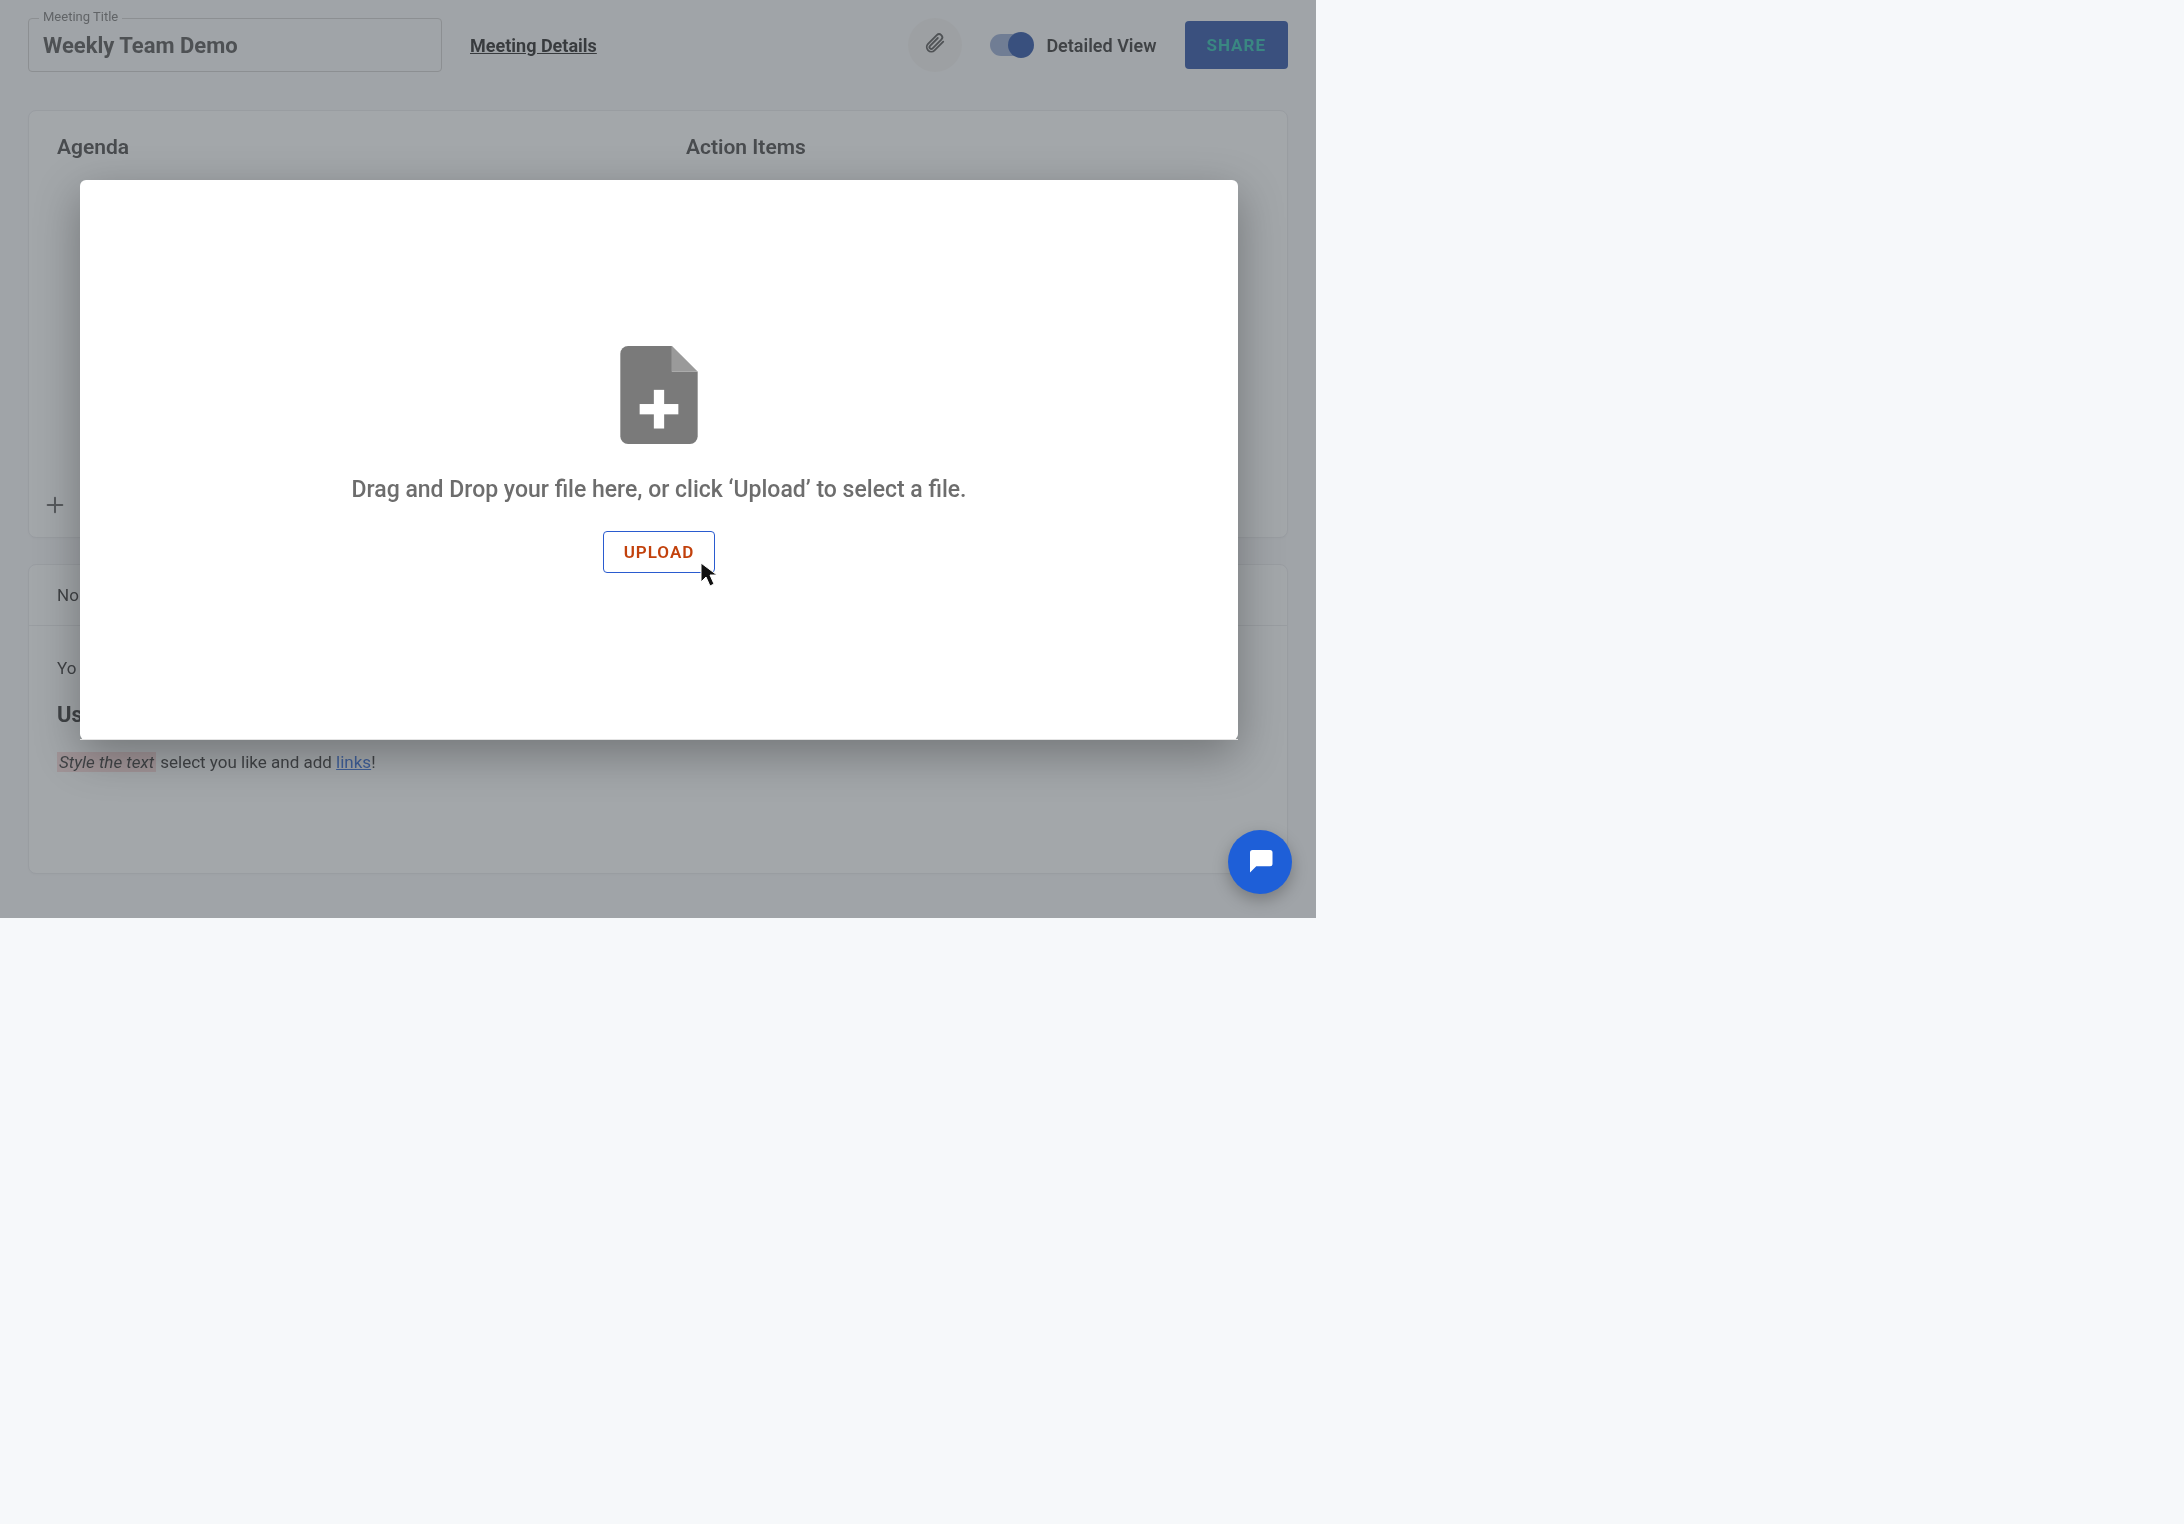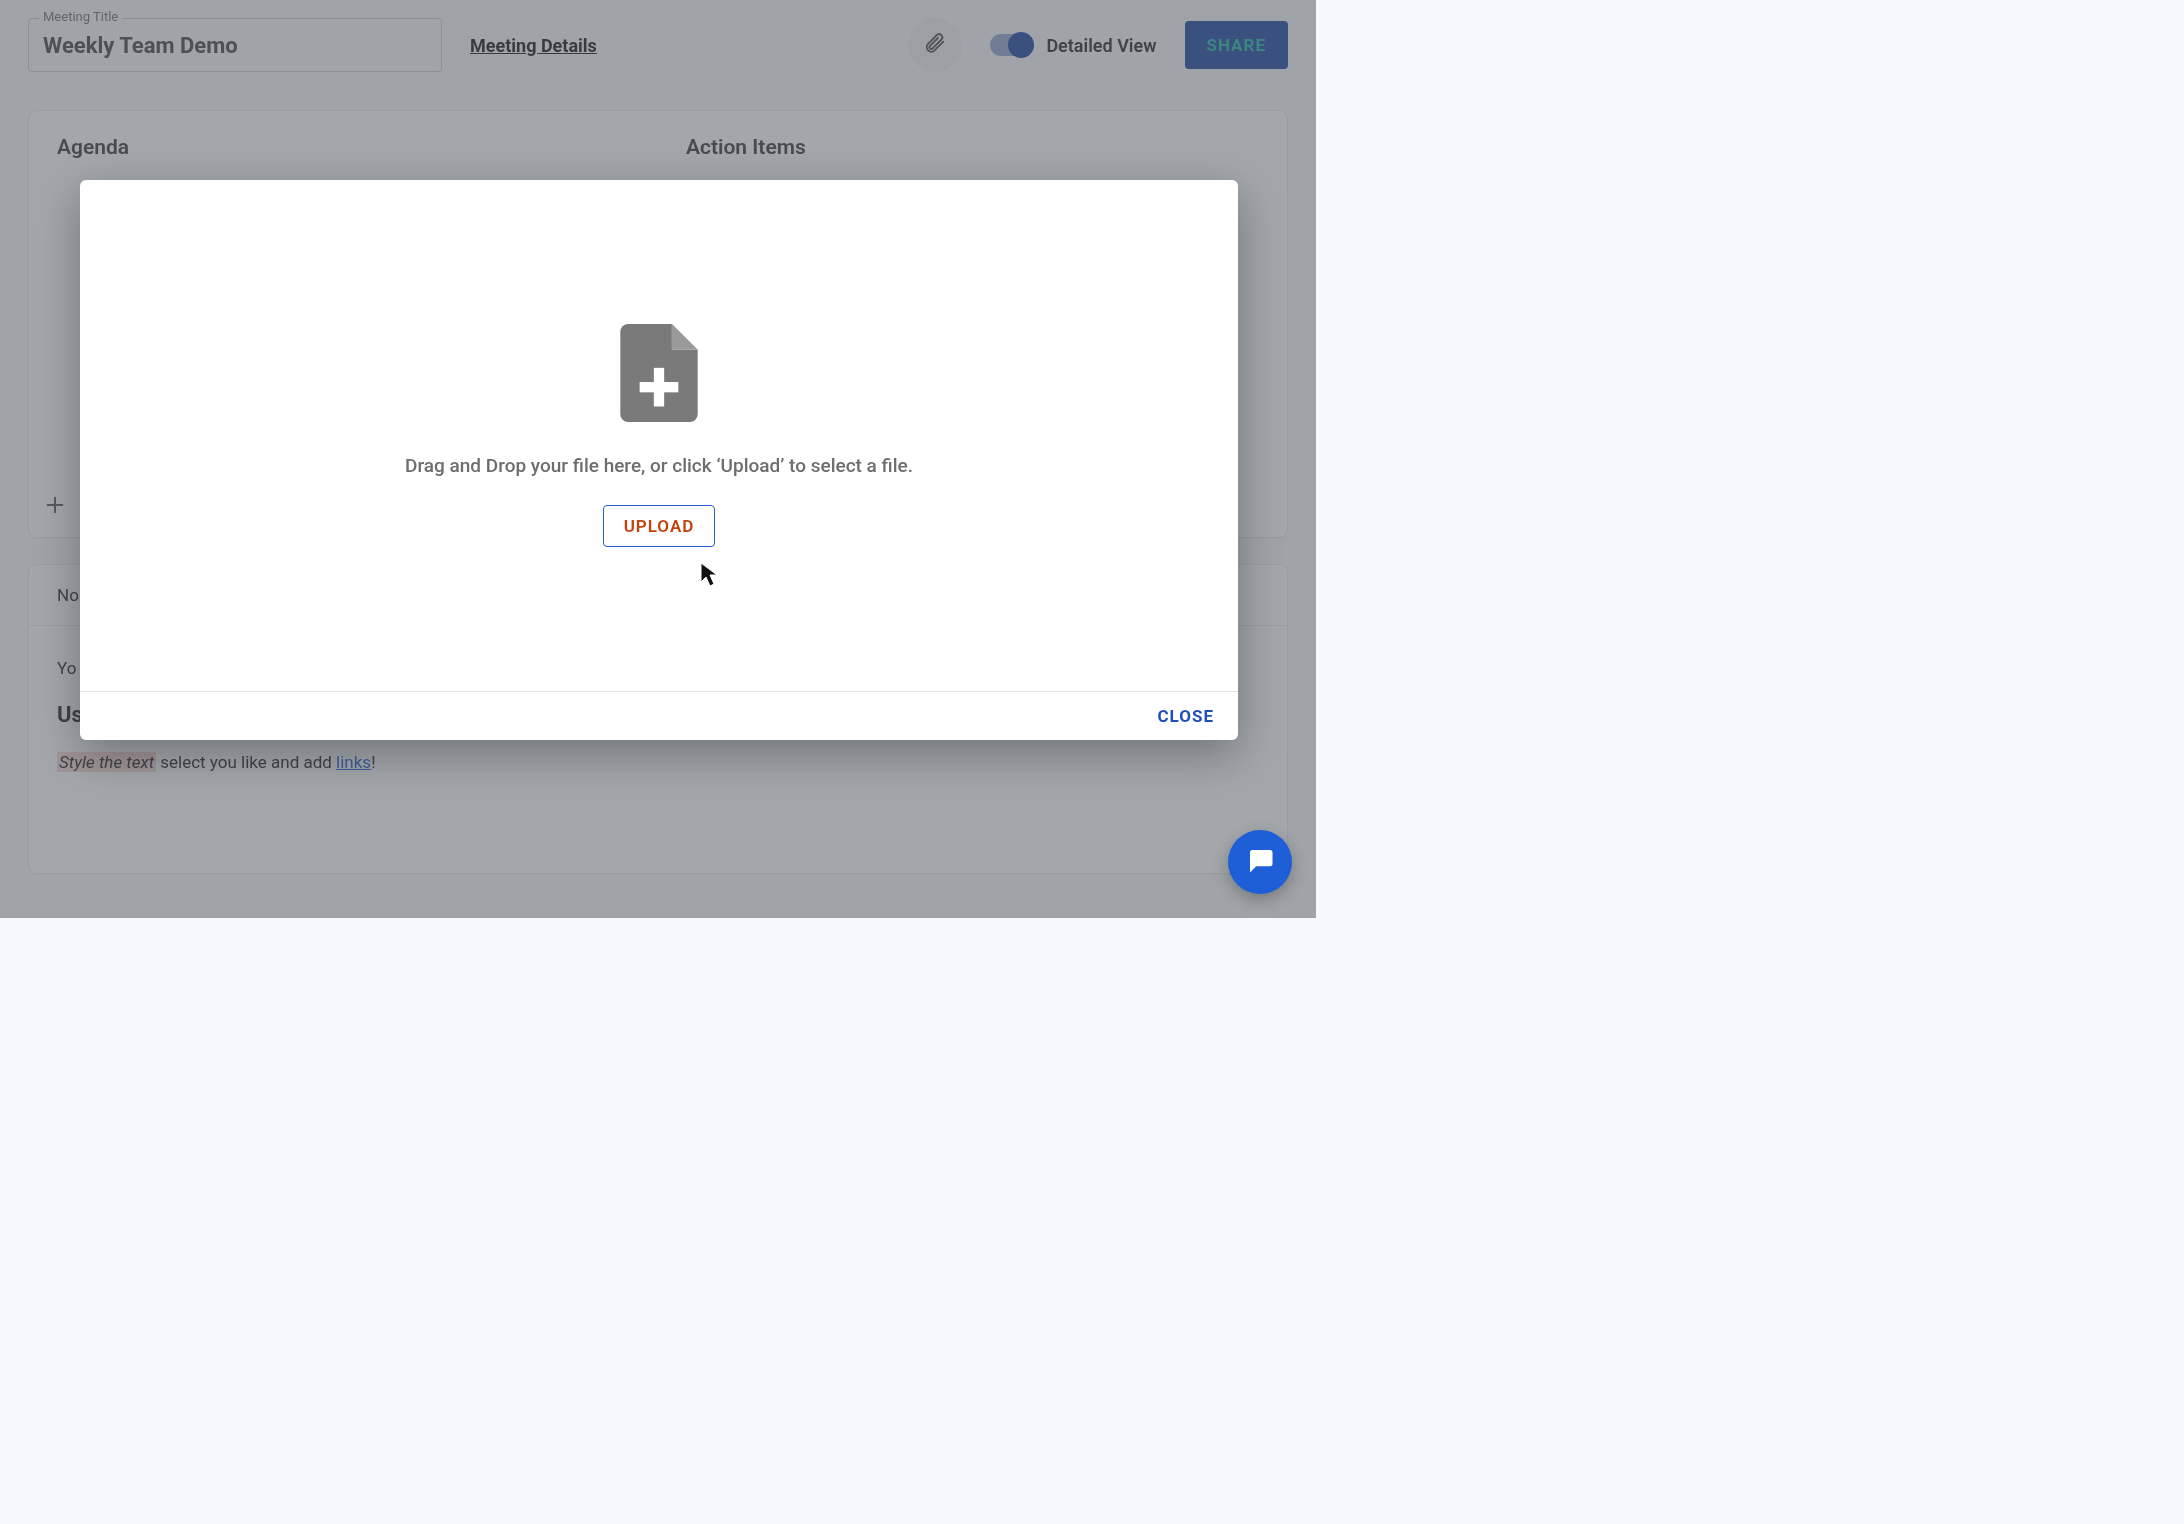--- a/index.html
+++ b/index.html
@@ -58,21 +58,21 @@
   .scrim { position:absolute; inset:0; background:rgba(90,94,100,0.55); }
 
   .modal {
     position:absolute; left:80px; top:180px; width:1158px; height:560px;
     background:#fff; border-radius:6px; box-shadow:0 14px 46px rgba(0,0,0,0.30);
     display:flex; flex-direction:column;
   }
   .modal-header { padding: 24px 30px; border-bottom:1px solid #e4e4e4;}
   .modal-title { font-size:24px; font-weight:700; color:#111; }
   .modal-body { flex:1; display:flex; flex-direction:column; align-items:center; justify-content:center; gap:28px; border-bottom:1px solid #e4e4e4;}
-  .drop-text { font-size:19px; color:#6d6d6d; font-weight:500; }
+  .drop-text { font-size:23px; color:#6d6d6d; font-weight:500; }
   .upload-btn { border:1.5px solid #2a5bcf; color:#c2410c; background:#fff; font-weight:600; letter-spacing:1px; font-size:17px; padding:10px 20px; border-radius:4px; cursor:pointer; text-transform:uppercase;}
   .modal-footer { display:flex; justify-content:flex-end; padding:14px 24px;}
   .close-btn { background:none;border:none;color:#1e4fbd;font-size:17px;font-weight:700;letter-spacing:1px;cursor:pointer;}
 
   
   .file-plus-icon { width:78px; height:98px; }
 
   .cursor { position:absolute; left:700px; top:562px; pointer-events:none;}
   .chat-fab {
     position:absolute; right:24px; bottom:24px; width:64px; height:64px; border-radius:50%;
@@ -142,23 +142,20 @@
         <path d="M6 0 h34 l20 20 v50 a6 6 0 0 1 -6 6 H6 a6 6 0 0 1 -6 -6 V6 a6 6 0 0 1 6 -6 Z" fill="#7a7a7a"></path>
         <path d="M40 0 v20 h20 Z" fill="#ffffff"></path>
         <path d="M40 0 v20 h20" fill="#9a9a9a"></path>
         <rect x="26" y="34" width="8" height="30" fill="#fff"></rect>
         <rect x="15" y="45" width="30" height="8" fill="#fff"></rect>
       </svg>
     </span>
     <div class="drop-text">Drag and Drop your file here, or click ‘Upload’ to select a file.</div>
     <button class="upload-btn">UPLOAD</button>
   </div>
-  <div class="modal-footer">
-    <button class="close-btn">CLOSE</button>
-  </div>
 </div>
 
 <span class="cursor">
   <svg width="20" height="26" viewBox="0 0 20 26">
       <path d="M1 1 L1 20 L6 15 L10 24 L14 22 L10 13 L17 13 Z" fill="#111" stroke="#fff" stroke-width="1"></path>
     </svg>
 </span>
 
 <div class="chat-fab">
   <span>

